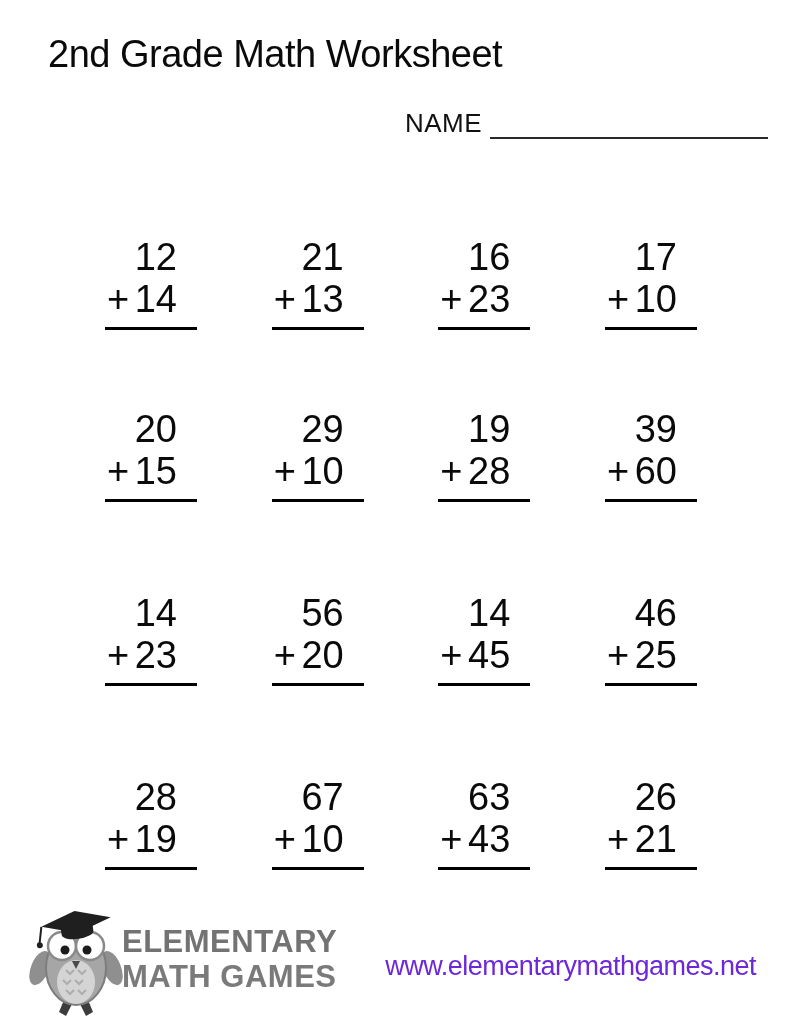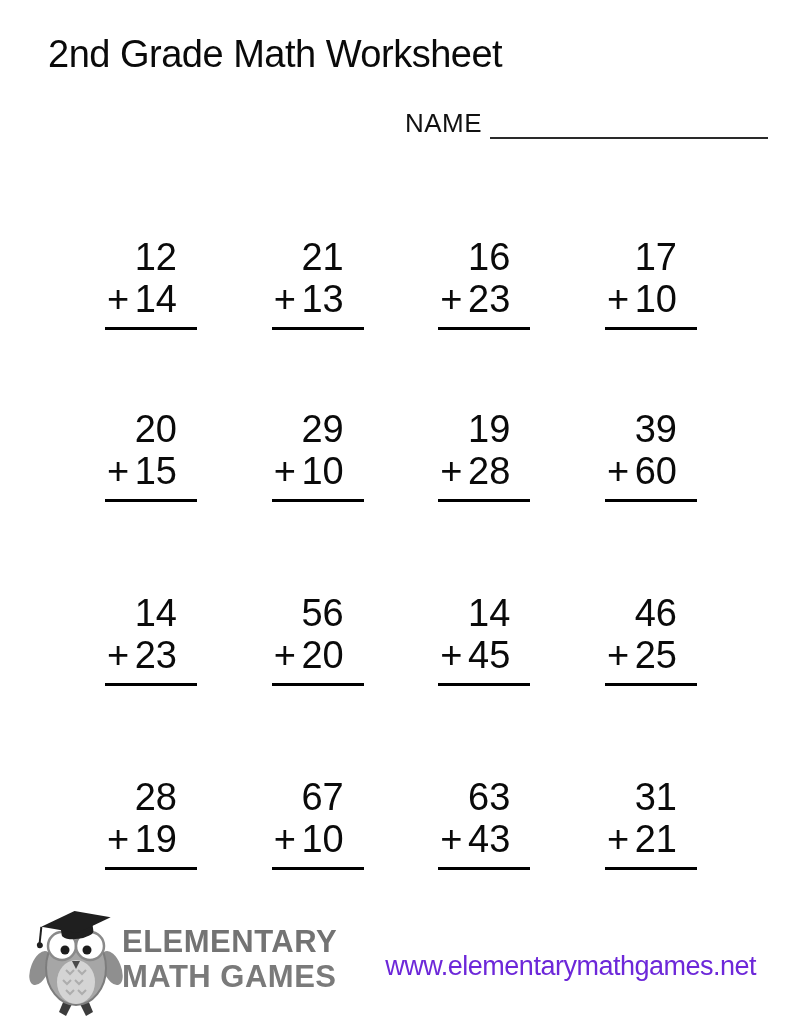--- a/index.html
+++ b/index.html
@@ -205,21 +205,21 @@
     </div>
     <div class="problem">
       <div class="addend-top">63</div>
       <div class="addend-bottom-row">
         <span>+</span>
         <span>43</span>
       </div>
       <div class="answer-line"></div>
     </div>
     <div class="problem">
-      <div class="addend-top">31</div>
+      <div class="addend-top">26</div>
       <div class="addend-bottom-row">
         <span>+</span>
         <span>21</span>
       </div>
       <div class="answer-line"></div>
     </div>
   </div>
 
   <svg class="footer-logo" viewBox="0 0 100 110" xmlns="http://www.w3.org/2000/svg" aria-hidden="true">
 

